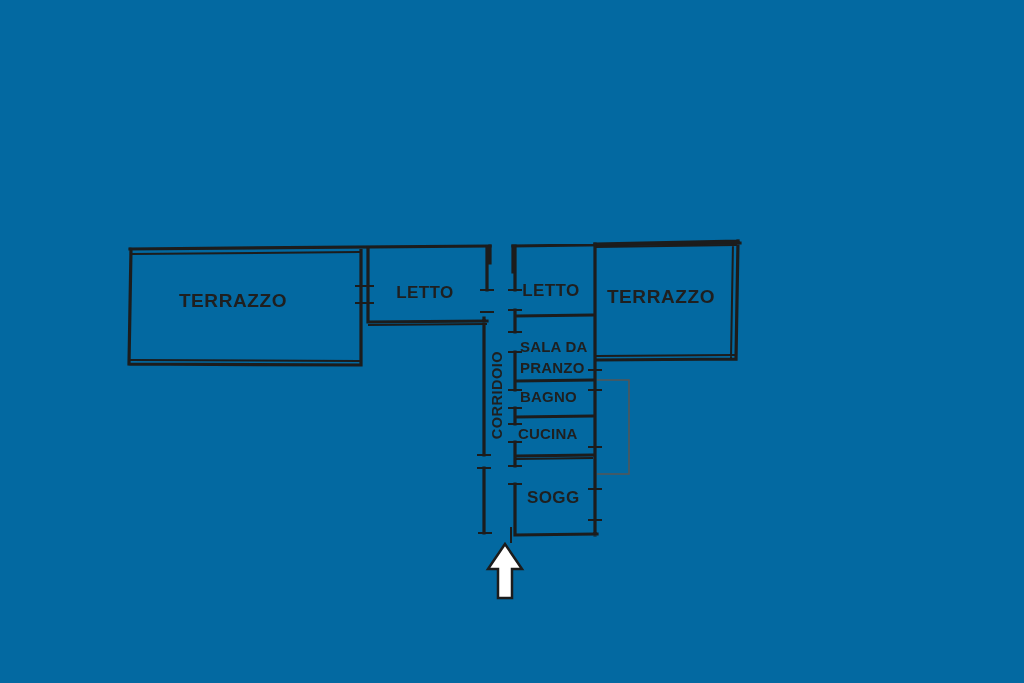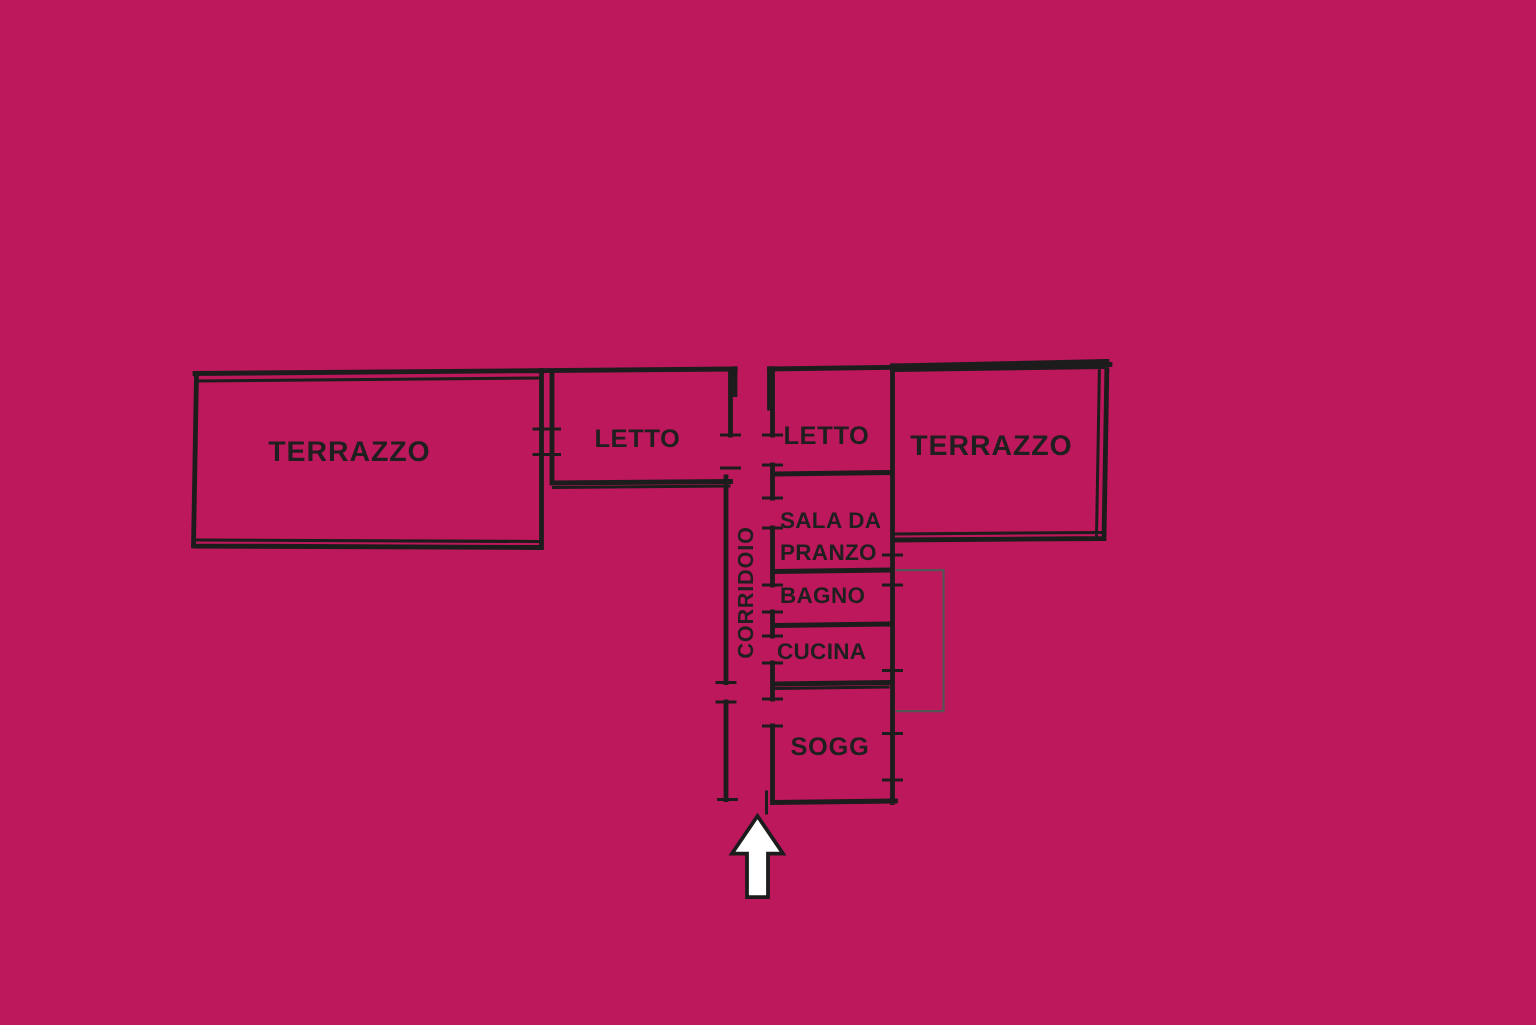--- a/index.html
+++ b/index.html
@@ -4,21 +4,21 @@
 <style>
   html, body {
     margin: 0;
     padding: 0;
     background: #ffffff;
   }
   .stage {
     position: relative;
     width: 1024px;
     height: 683px;
-    background: #be185d;
+    background: #0369a1;
     overflow: hidden;
     font-family: "Liberation Sans", sans-serif;
   }
   svg {
     position: absolute;
     top: 0;
     left: 0;
   }
   .lbl {
     font-family: "Liberation Sans", sans-serif;

